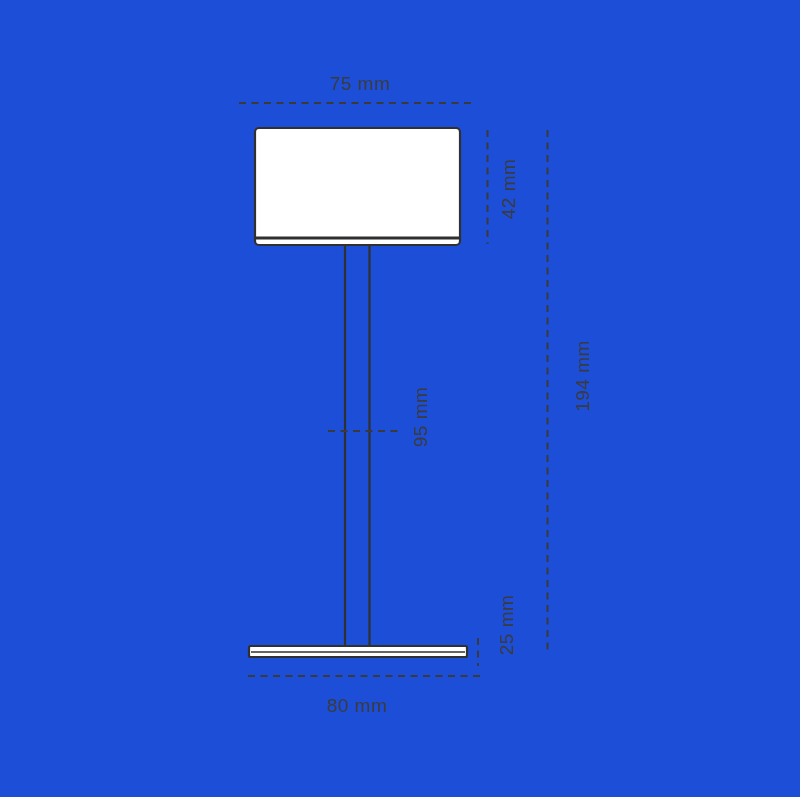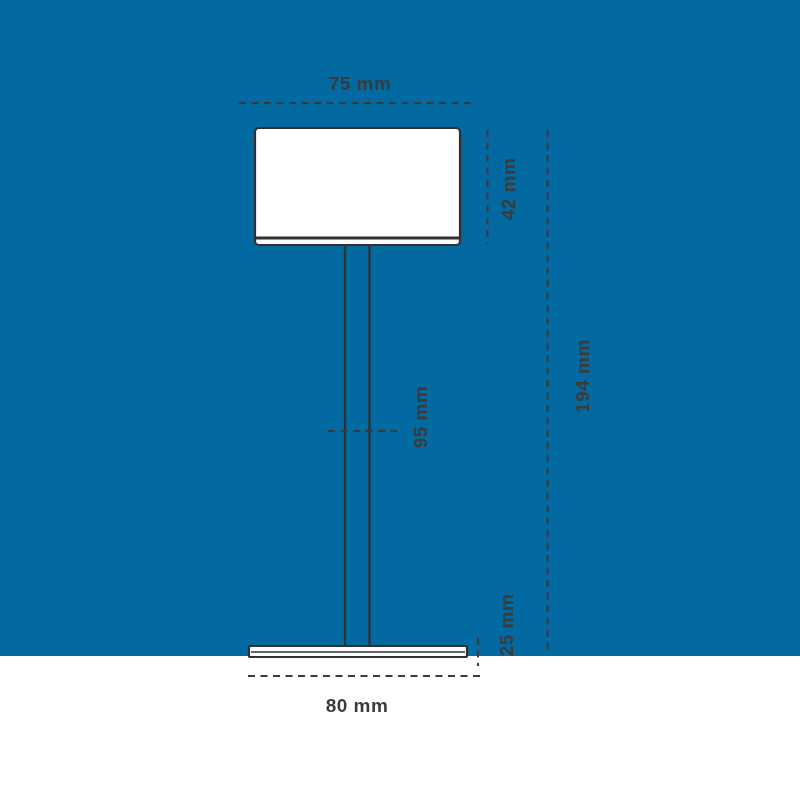--- a/index.html
+++ b/index.html
@@ -6,23 +6,22 @@
     margin: 0;
     padding: 0;
     width: 800px;
     height: 800px;
     background: #ffffff;
     overflow: hidden;
   }
   .canvas {
     position: relative;
     width: 800px;
-    height: 656px;
-    background: #0369a1;
-    font-weight: bold;
+    height: 797px;
+    background: #1d4ed8;
   }
   svg text {
     font-family: "Liberation Sans", sans-serif;
     font-size: 19px;
     letter-spacing: 0.5px;
   }
   .lamp-shape {
     fill: #ffffff;
   }
 </style>

